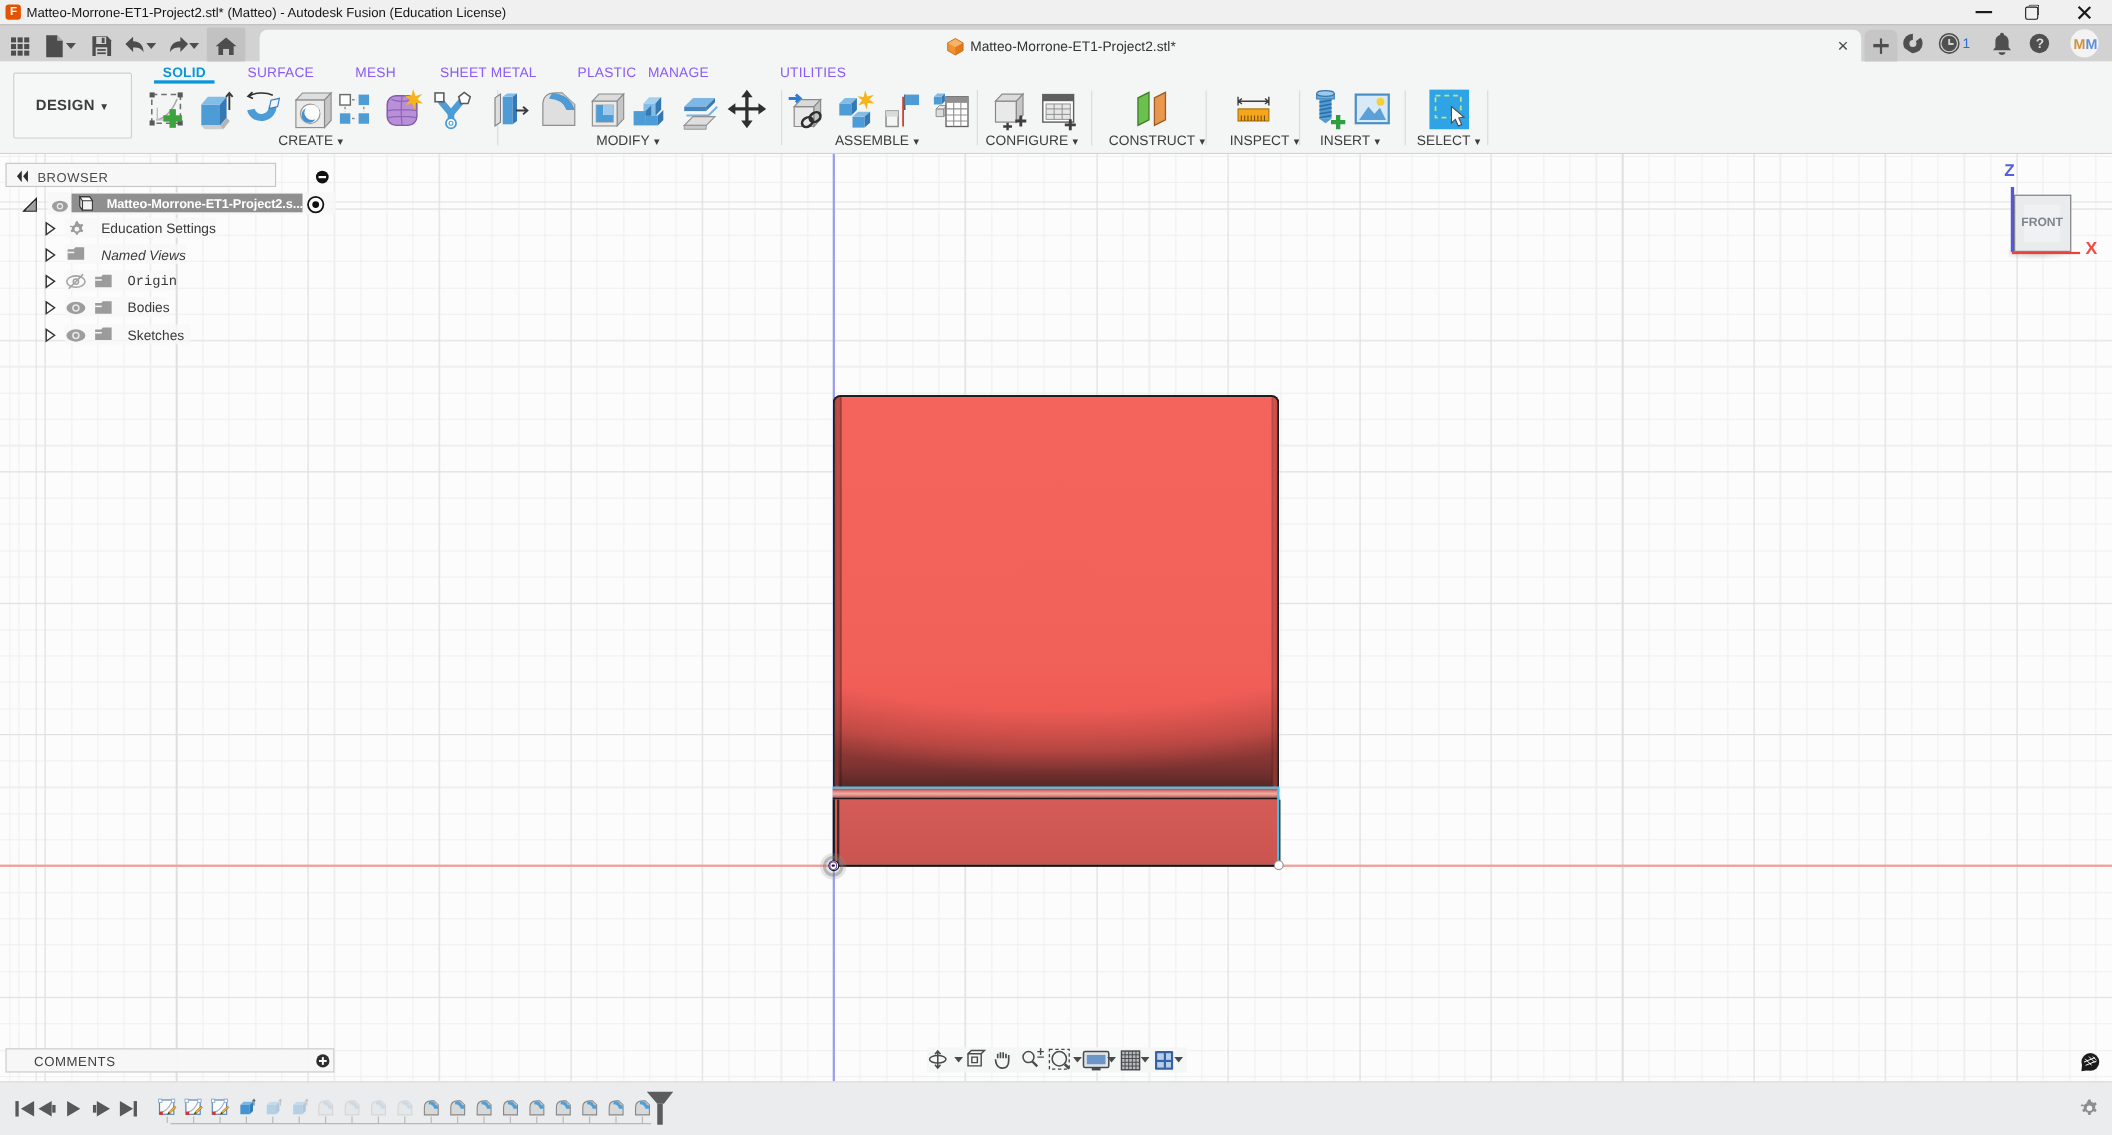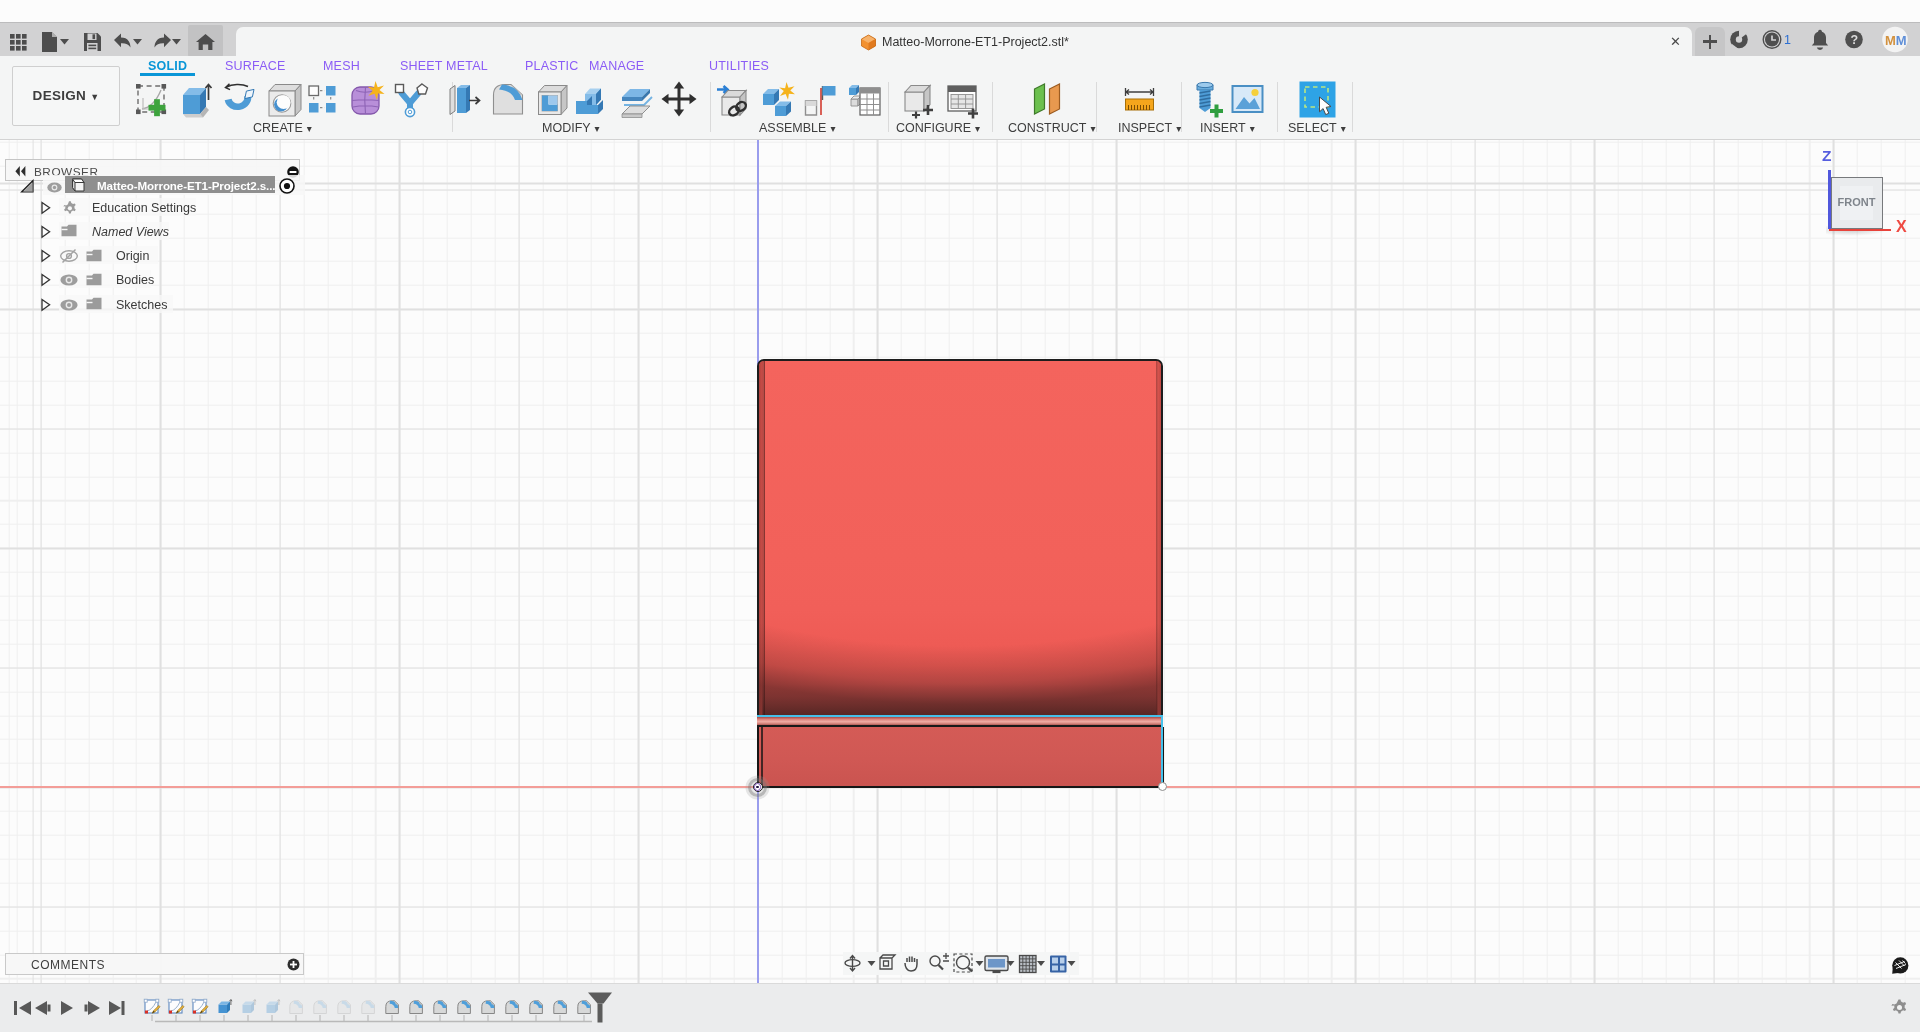--- a/index.html
+++ b/index.html
@@ -84,21 +84,21 @@
   #vcface { left:1830.5px; top:37px; width:52px; height:52px; background:#e9ebed; border:1px solid #77797c; }
   #vcinner { left:1840px; top:46px; width:33px; height:34px; background:#eff1f3; }
   #vctext { left:1830.5px; top:56px; width:52px; text-align:center; font-size:11px; font-weight:bold; color:#7e848b; letter-spacing:0; }
   #vcz { left:1828.3px; top:30px; width:2.6px; height:59px; background:#5158dd; }
   #vcx { left:1829px; top:88.6px; width:62px; height:2.6px; background:#e8433b; }
   #vczlab { left:1822px; top:7px; font-size:15.5px; font-weight:bold; color:#565edf; }
   #vcxlab { left:1896px; top:78px; font-size:16px; font-weight:bold; color:#ef4b43; }
   #vcshadow { left:1826px; top:86px; width:62px; height:10px; background:radial-gradient(ellipse at 40% 40%, rgba(120,120,120,0.35), rgba(120,120,120,0) 70%); }
 
   
-  #bheader { left:5px; top:19px; width:295px; height:22px; background:rgba(246,246,246,0.92); border:1px solid #c5c5c5; }
+  #bheader { left:5px; top:8px; width:246px; height:22px; background:rgba(246,246,246,0.92); border:1px solid #c5c5c5; }
   #bheader .txt { position:absolute; left:28px; top:5px; font-size:11.8px; color:#4a4a4a; letter-spacing:0.5px; }
   .treerow { position:absolute; height:18px; background:rgba(247,247,247,0.8); }
   .treetxt { position:absolute; top:3px; font-size:12.5px; color:#3a3a3a; white-space:nowrap; }
 
   
   #comments { left:5px; top:953px; width:299px; height:22px; background:rgba(247,247,247,0.95); border:1px solid #c9c9c9; }
   #comments .txt { position:absolute; left:25px; top:4px; font-size:12px; color:#3e3e3e; letter-spacing:0.5px;}
 
   
   #navbar { left:843px; top:952px; width:236px; height:23px; background:rgba(244,245,245,0.95); }
@@ -198,21 +198,21 @@
         </svg>
       <svg width="18" height="14" style="left:60px;top:108.6px;">
         <ellipse cx="9" cy="7" rx="8.3" ry="5.2" fill="none" stroke="#a3a3a3" stroke-width="1.4"></ellipse>
         <circle cx="9" cy="7" r="2.4" fill="none" stroke="#a3a3a3" stroke-width="1.4"></circle>
         <path d="M2.5 13.5 L15.5 0.5" stroke="#a3a3a3" stroke-width="1.5"></path>
       </svg>
       <svg width="16" height="13" style="left:86px;top:108.6px;">
         <path d="M0.5 2.5 L6 2.5 L7.5 0.8 L15.5 0.8 L15.5 12.2 L0.5 12.2 Z" fill="#9b9b9b"></path>
         <rect x="0.5" y="4.8" width="6" height="1.4" fill="#f7f7f7"></rect>
       </svg>
-      <div class="treetxt" style="left:116px;top:109.1px;">Origin</div>
+      <div class="treetxt" style="left:116px;top:109.1px;font-family:Liberation Mono, monospace;">Origin</div>
 
       <div class="treerow" style="left:58.5px;top:130.4px;width:92px;"></div>
       <svg class="tline" width="10" height="12" style="left:41px;top:134.4px;">
           <path d="M1 0.5 L8.6 5.8 L1 11.2 Z" fill="none" stroke="#333" stroke-width="1.3"></path>
         </svg>
       <svg width="18" height="12" style="left:60px;top:134.4px;">
         <ellipse cx="9" cy="6" rx="8.6" ry="5.6" fill="#9d9d9d"></ellipse>
         <circle cx="9" cy="6" r="3.4" fill="#e9e9e9"></circle>
         <circle cx="9" cy="6" r="2" fill="#9d9d9d"></circle>
       </svg>
@@ -359,20 +359,27 @@
     <path d="M1.2 16.8 L2 8.5 L9 15.8 Z" fill="#1b1b1b"></path>
     <g stroke="#fff" stroke-width="0.9">
         <path d="M3.5 8.5 L13.5 4.5 M5 11.5 L15 7.5 M4.5 5.5 L10.5 11.5 M8 3.5 L13.5 9 M11.5 3.5 L14.5 6.5"></path>
       </g>
   </svg>
   <svg class="abs" width="17" height="17" style="left:1890px;top:999px;">
     <path d="M8.5 0.5 L10.5 0.5 L11 2.6 a6.3 6.3 0 0 1 2 1.2 l2.1 -0.7 l1 1.8 l-1.5 1.5 a6.3 6.3 0 0 1 0 2.3 l1.5 1.5 l-1 1.8 l-2.1 -0.7 a6.3 6.3 0 0 1 -2 1.2 l-0.5 2.1 l-2 0 l-0.5 -2.1 a6.3 6.3 0 0 1 -2 -1.2 l-2.1 0.7 l-1 -1.8 l1.5 -1.5 a6.3 6.3 0 0 1 0 -2.3 L1.4 6.7 l1 -1.8 l2.1 0.7 a6.3 6.3 0 0 1 2 -1.2 Z" fill="#8e8e8e"></path>
     <circle cx="9.5" cy="8.5" r="2.5" fill="#f2f3f3"></circle>
   </svg>
 
+  <div class="abs" id="titlebar">
+    <div class="abs" id="appicon"></div>
+    <div class="abs" id="wtitle">Matteo-Morrone-ET1-Project2.stl* (Matteo) - Autodesk Fusion (Education License)</div>
+    <div class="abs winbtn" id="btnmin"></div>
+    <div class="abs winbtn" id="btnmax"></div>
+    <div class="abs winbtn" id="btnclose"></div>
+  </div>
   <div class="abs" id="qat">
     <div class="abs" id="doctab">
       <svg width="17" height="17" style="left:624px;top:7px;">
         <path d="M8.5 1 L15.5 5 V12 L8.5 16 L1.5 12 V5 Z" fill="#f29130"></path>
         <path d="M8.5 1 L15.5 5 L8.5 9 L1.5 5 Z" fill="#f7b26a"></path>
         <path d="M8.5 9 L15.5 5 V12 L8.5 16 Z" fill="#e07a1f"></path>
         <path d="M8.5 1 L15.5 5 V12 L8.5 16 L1.5 12 V5 Z" fill="none" stroke="#c86a14" stroke-width="0.8"></path>
       </svg>
       <div class="abs" id="tabtitle">Matteo-Morrone-ET1-Project2.stl*</div>
       <div class="abs" id="tabclose">✕</div>

